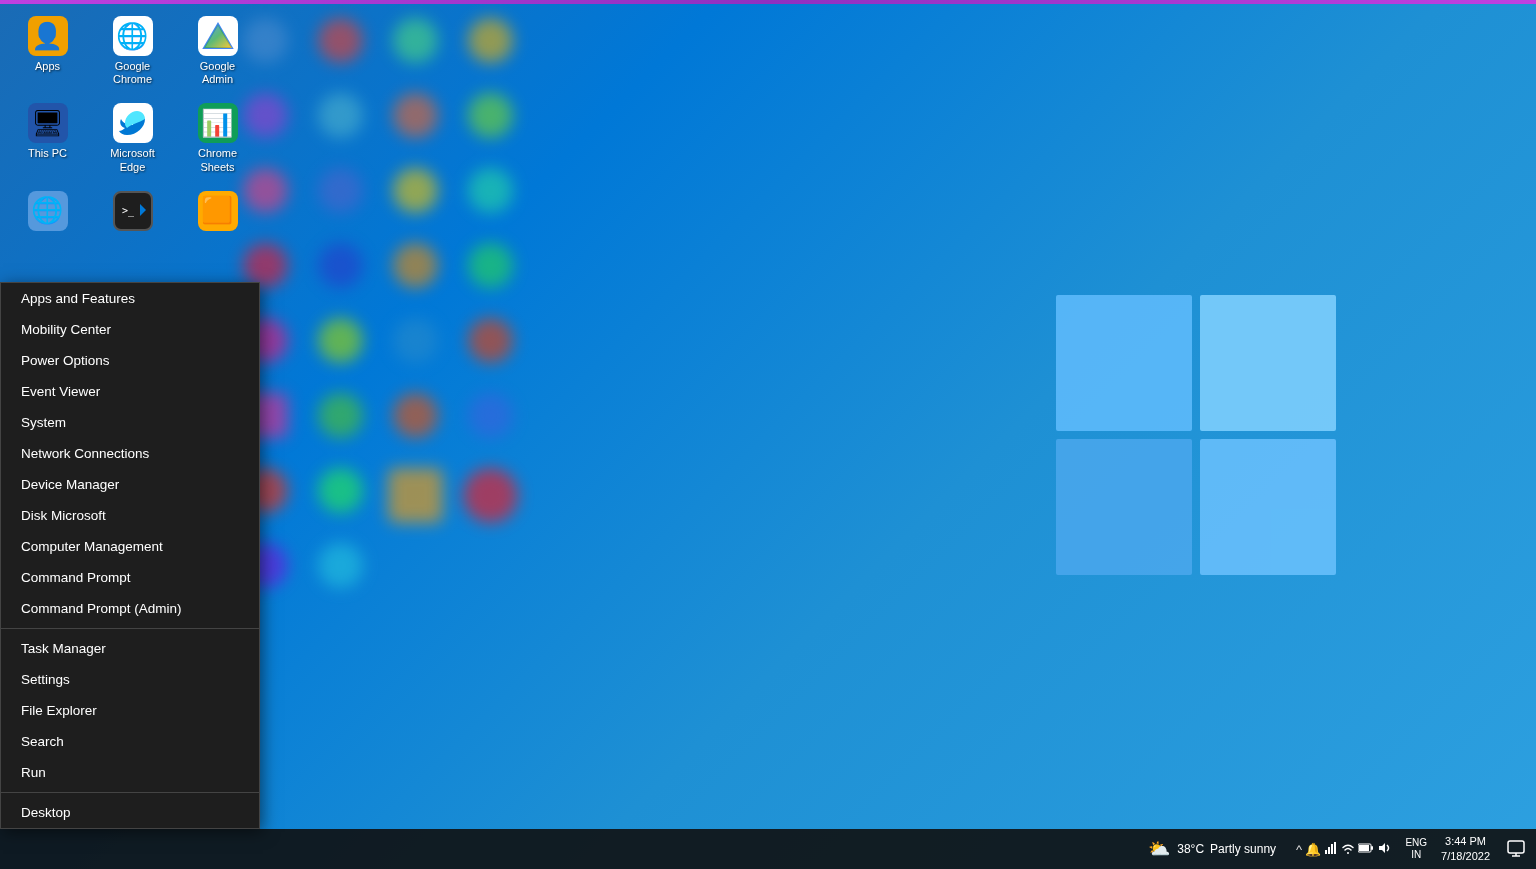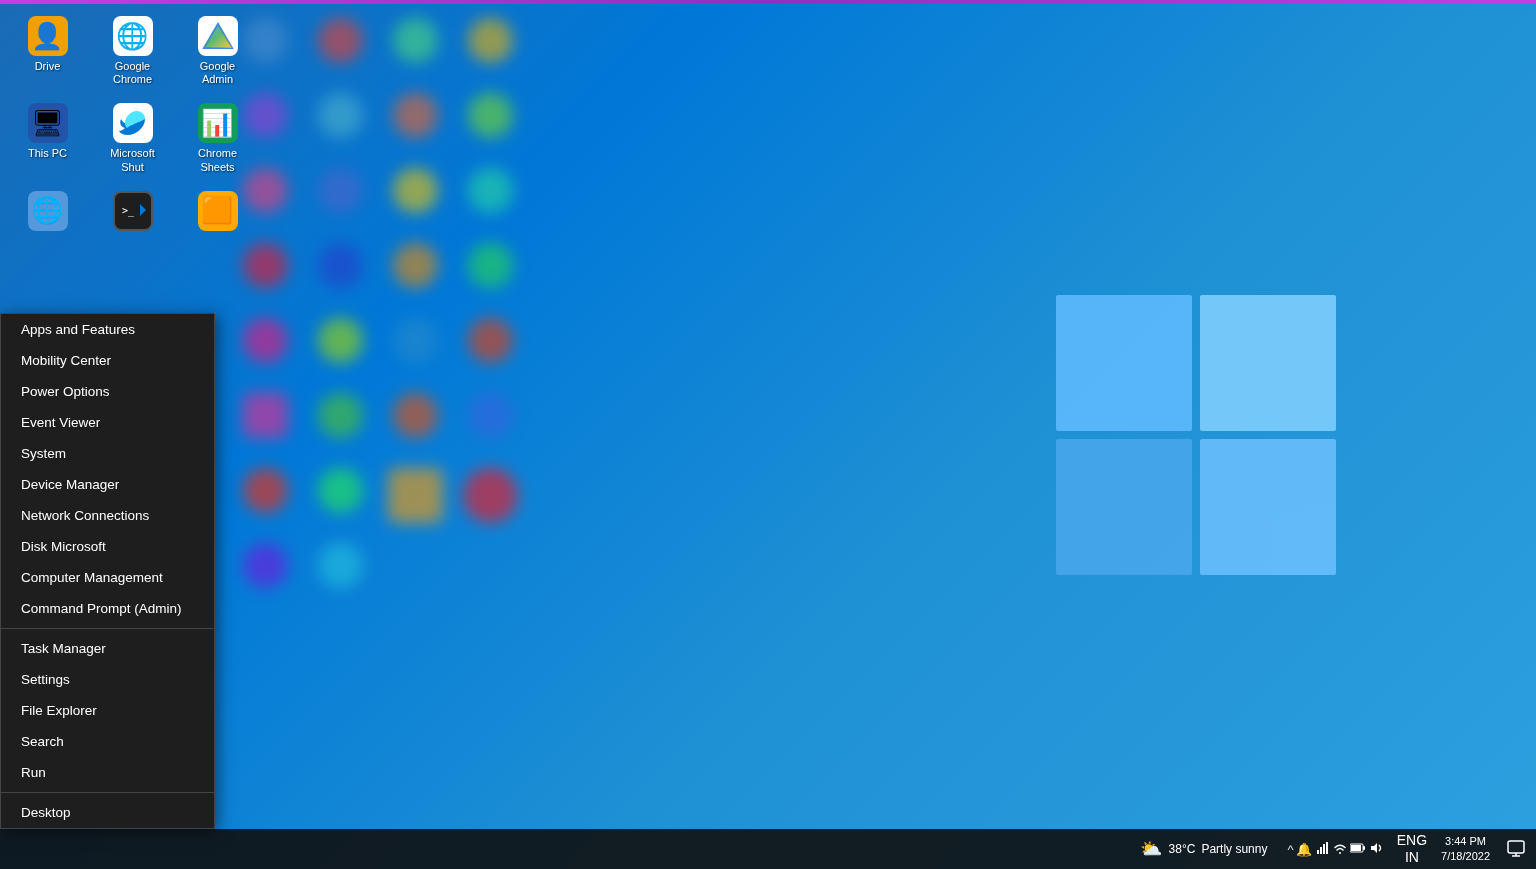--- a/index.html
+++ b/index.html
@@ -120,21 +120,21 @@
       height: 45px;
       border-radius: 8px;
       margin: 8px auto;
     }
 
     
     .context-menu {
       position: absolute;
       left: 0;
       bottom: 40px;
-      width: 215px;
+      width: 260px;
       background: #1e1e1e;
       border: 1px solid #444;
       z-index: 50;
       box-shadow: 3px 3px 15px rgba(0,0,0,0.5);
     }
 
     .menu-item {
       padding: 8px 20px;
       color: #ffffff;
       font-size: 13.5px;
@@ -198,21 +198,21 @@
       padding: 0 6px;
       color: white;
       font-size: 11px;
     }
 
     .taskbar-lang {
       display: flex;
       flex-direction: column;
       align-items: center;
       color: white;
-      font-size: 14px;
+      font-size: 10px;
       padding: 0 4px;
       line-height: 1.2;
     }
 
     .taskbar-time {
       display: flex;
       flex-direction: column;
       align-items: center;
       color: white;
       font-size: 11px;
@@ -250,21 +250,21 @@
       <div class="win-pane win-pane-tr"></div>
       <div class="win-pane win-pane-bl"></div>
       <div class="win-pane win-pane-br"></div>
     </div>
   </div>
 
   <div class="desktop-icons">
 
     <div class="desktop-icon">
       <div class="icon-image" style="background:#f0a000; font-size:26px;">👤</div>
-      <span class="icon-label">Drive</span>
+      <span class="icon-label">Apps</span>
     </div>
     <div class="desktop-icon">
       <div class="icon-image" style="background:white; font-size:26px;">🌐</div>
       <span class="icon-label">Google<br>Chrome</span>
     </div>
     <div class="desktop-icon">
       <div class="icon-image" style="background:white; font-size:22px;">
         <svg width="32" height="28" viewBox="0 0 32 28">
           <polygon points="16,2 30,26 2,26" fill="none" stroke="#4285f4" stroke-width="2"></polygon>
           <polygon points="16,2 30,26 2,26" fill="url(#driveGrad)" opacity="0.8"></polygon>
@@ -284,21 +284,21 @@
       <div class="icon-image" style="background:#2255aa; font-size:26px;">🖥</div>
       <span class="icon-label">This PC</span>
     </div>
     <div class="desktop-icon">
       <div class="icon-image" style="background:white; font-size:26px;">
         <svg width="32" height="32" viewBox="0 0 32 32">
           <path d="M28,12 C28,20 20,28 10,28 C6,28 3,26 2,24 C4,24 6,23 8,21 C4,20 2,16 4,12 C6,16 10,18 16,18 C16,14 18,10 22,10 C24,10 26,11 28,12 Z" fill="#0078d4"></path>
           <path d="M28,12 C28,8 25,4 20,4 C14,4 8,10 8,16 C8,18 8.5,19.5 10,21 C14,17 22,16 28,12 Z" fill="#50e6ff"></path>
         </svg>
       </div>
-      <span class="icon-label">Microsoft Shut</span>
+      <span class="icon-label">Microsoft Edge</span>
     </div>
     <div class="desktop-icon">
       <div class="icon-image" style="background:#0f9d58; font-size:26px;">📊</div>
       <span class="icon-label">Chrome Sheets</span>
     </div>
 
     <div class="desktop-icon">
       <div class="icon-image" style="background:#5599dd; font-size:26px;">🌐</div>
       <span class="icon-label"></span>
     </div>
@@ -361,30 +361,33 @@
     <div class="menu-item">
       <span>Power Options</span>
     </div>
     <div class="menu-item">
       <span>Event Viewer</span>
     </div>
     <div class="menu-item">
       <span>System</span>
     </div>
     <div class="menu-item">
+      <span>Network Connections</span>
+    </div>
+    <div class="menu-item">
       <span>Device Manager</span>
     </div>
     <div class="menu-item">
-      <span>Network Connections</span>
-    </div>
-    <div class="menu-item">
       <span>Disk Microsoft</span>
     </div>
     <div class="menu-item">
       <span>Computer Management</span>
+    </div>
+    <div class="menu-item">
+      <span>Command Prompt</span>
     </div>
     <div class="menu-item">
       <span>Command Prompt (Admin)</span>
     </div>
     <div class="menu-separator"></div>
     <div class="menu-item">
       <span>Task Manager</span>
     </div>
     <div class="menu-item">
       <span>Settings</span>

